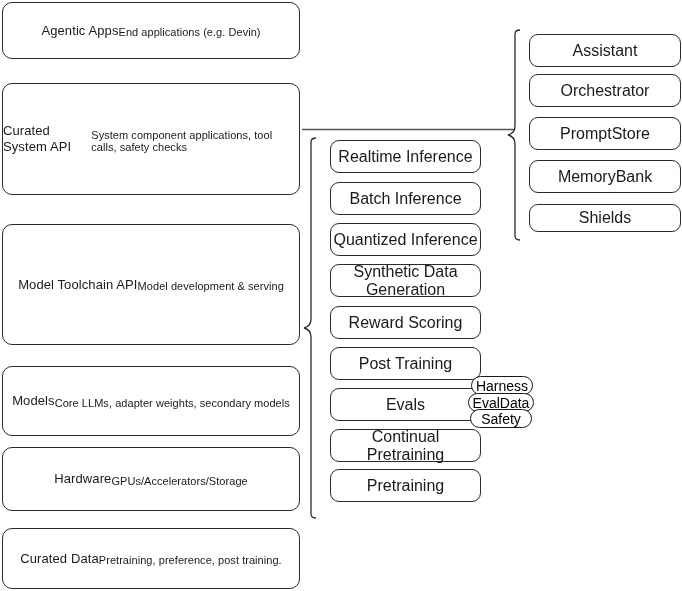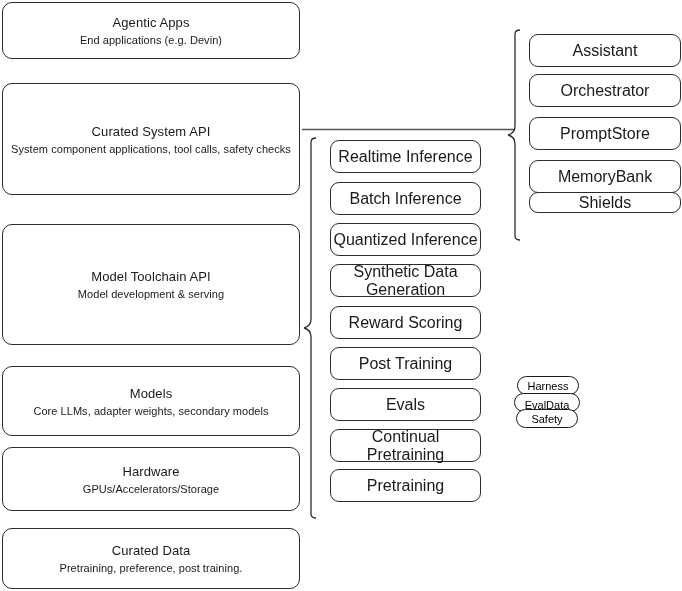--- a/index.html
+++ b/index.html
@@ -22,21 +22,21 @@
     width: 682px;
     height: 591px;
   }
   .box {
     position: absolute;
     box-sizing: border-box;
     border: 1.3px solid #2b2b2b;
     border-radius: 10px;
     background: #ffffff;
     display: flex;
-    flex-direction: column;
+    flex-direction: row;
     align-items: center;
     justify-content: center;
   }
   .layer-title {
     font-size: 13px;
     line-height: 16px;
     color: #1a1a1a;
     letter-spacing: 0.1px;
   }
   .layer-sub {
@@ -62,24 +62,23 @@
   .pill {
     position: absolute;
     box-sizing: border-box;
     border: 1.3px solid #1a1a1a;
     border-radius: 11px;
     background: #ffffff;
     display: flex;
     align-items: center;
     justify-content: center;
     text-align: center;
-    font-size: 11px;
+    font-size: 14px;
     color: #000000;
     z-index: 5;
-    margin-left: 46px;
   }
   .brace-wrap {
     position: absolute;
     z-index: 1;
   }
   .connector {
     position: absolute;
     z-index: 0;
   }
 </style>
@@ -173,17 +172,17 @@
   </div>
   <div class="small-box" style="left:529px; top:74px; width:152px; height:33px;">
     <span>Orchestrator</span>
   </div>
   <div class="small-box" style="left:529px; top:117px; width:152px; height:33px;">
     <span>PromptStore</span>
   </div>
   <div class="small-box" style="left:529px; top:160px; width:152px; height:33px;">
     <span>MemoryBank</span>
   </div>
-  <div class="small-box" style="left:529px; top:192px; width:152px; height:21px;">
+  <div class="small-box" style="left:529px; top:204px; width:152px; height:28px;">
     <span>Shields</span>
   </div>
 
 </div>
 
 </body></html>

